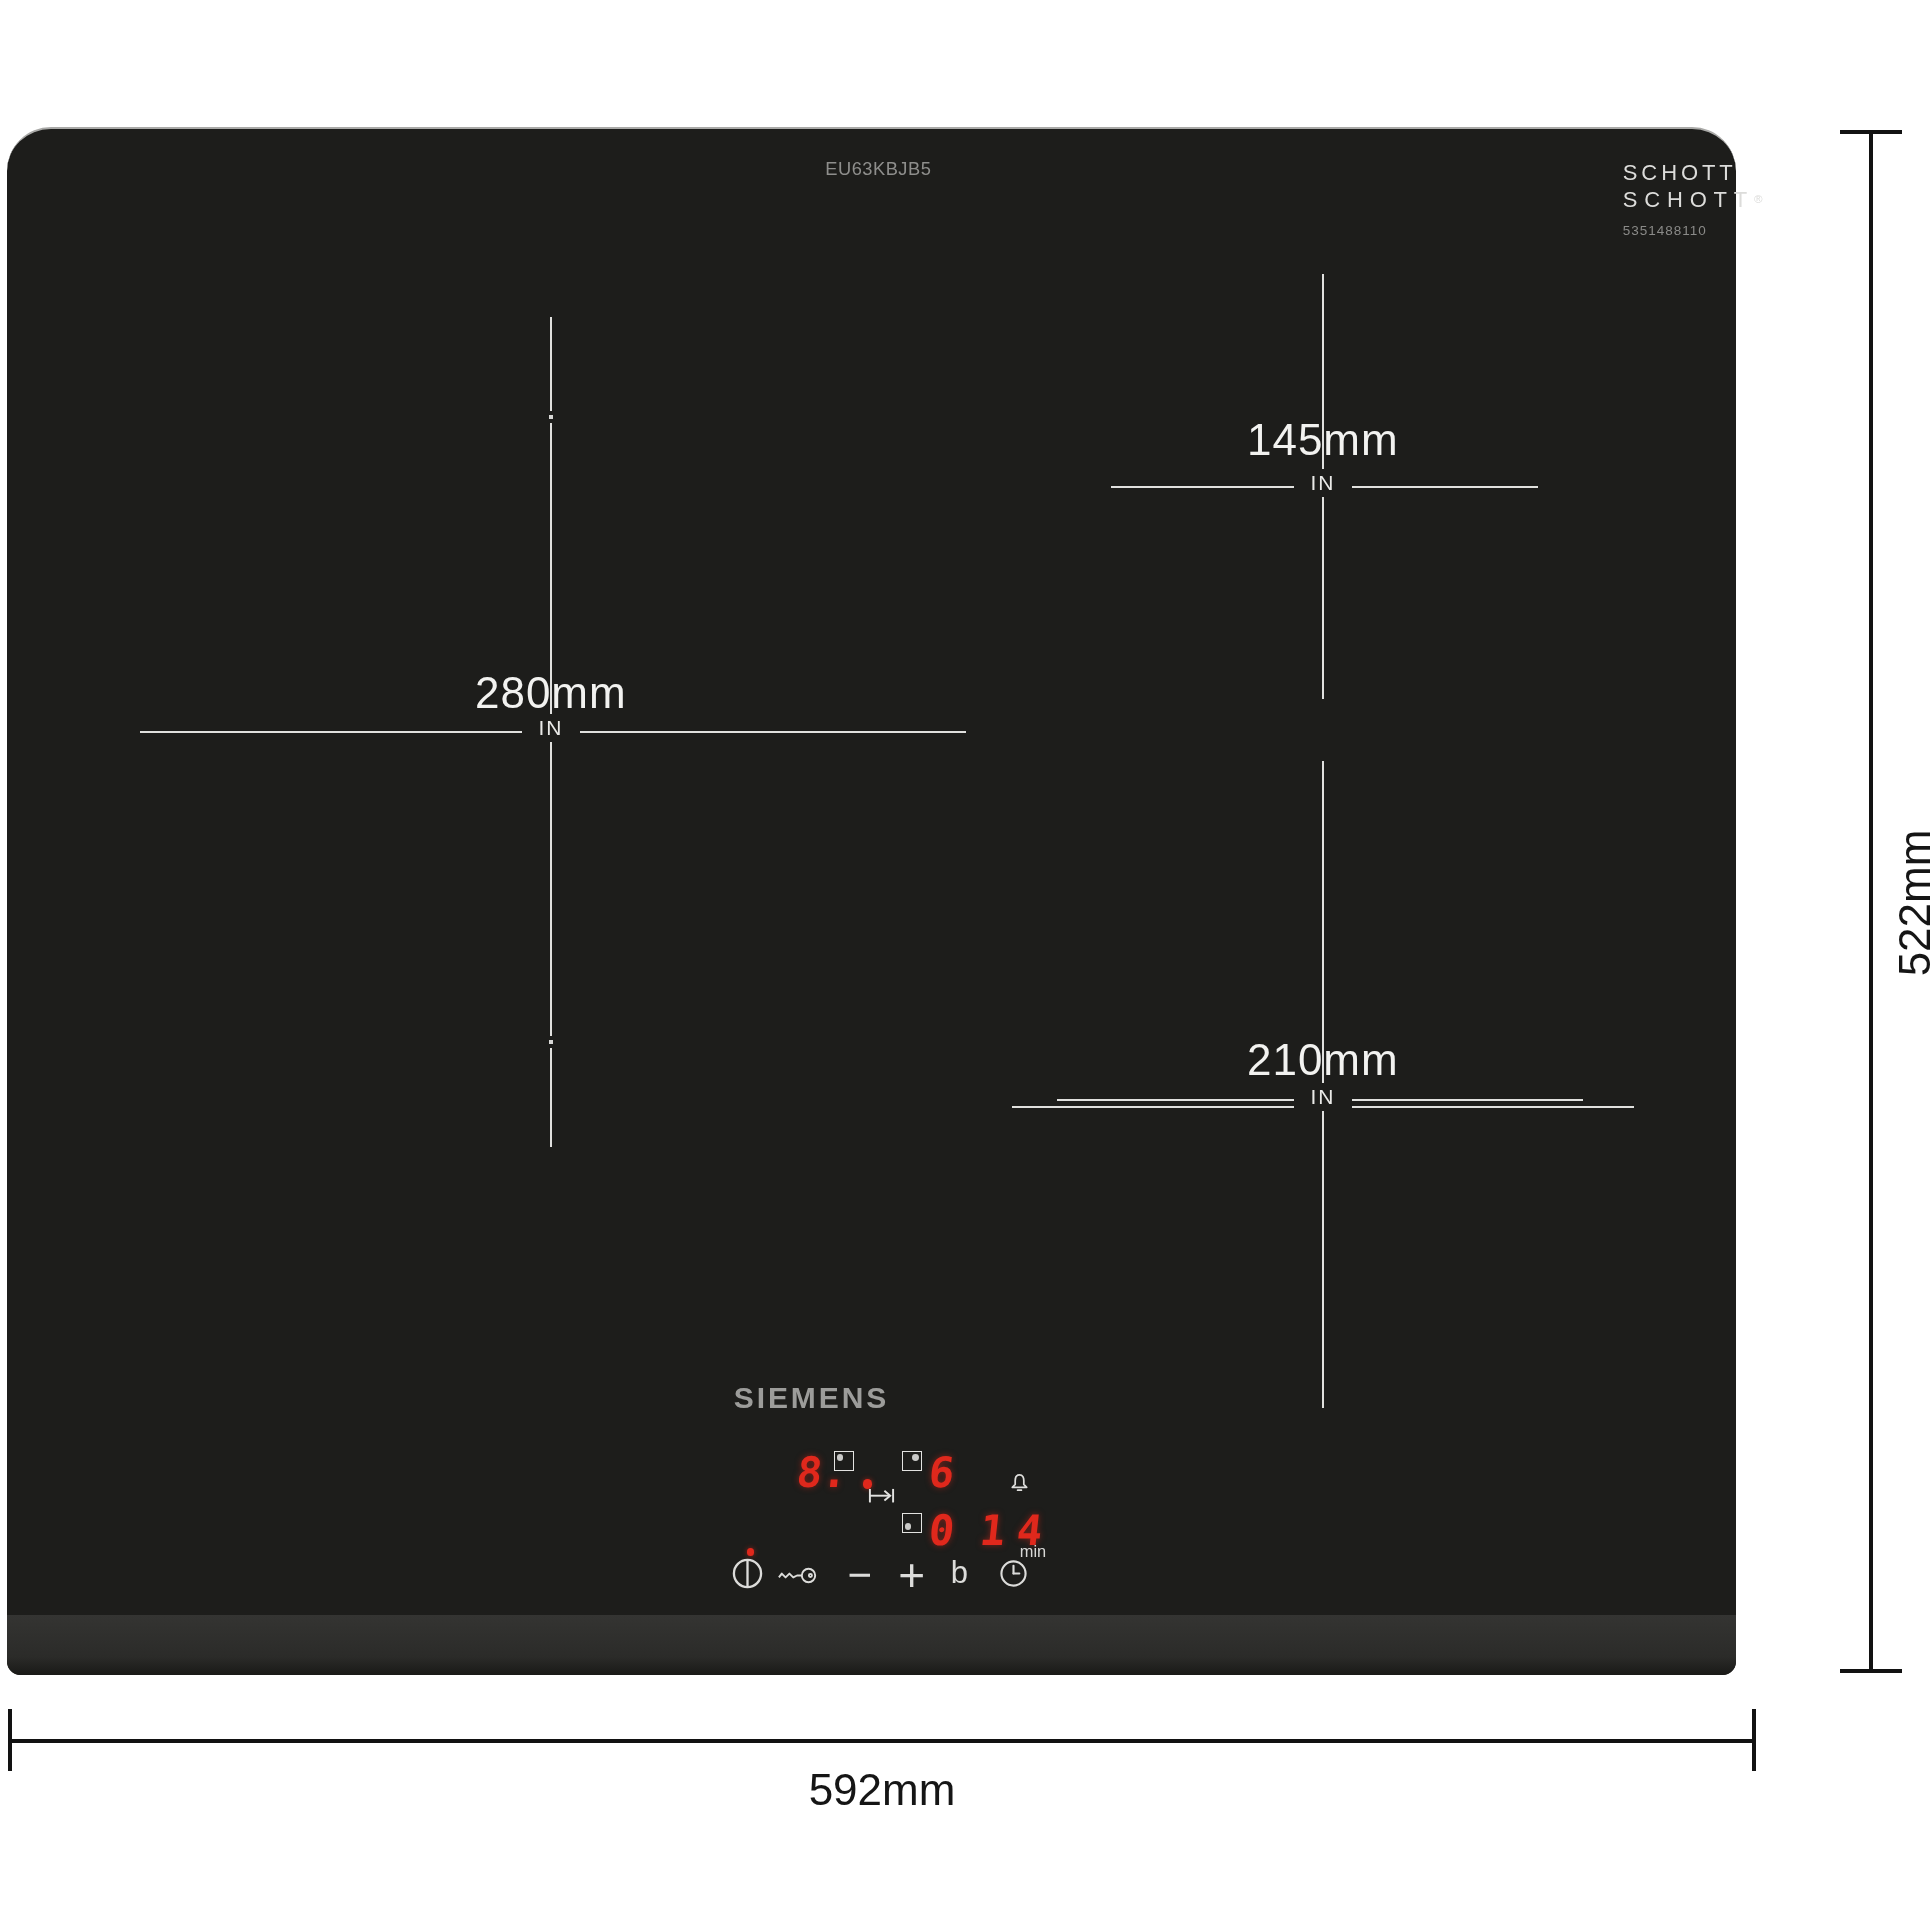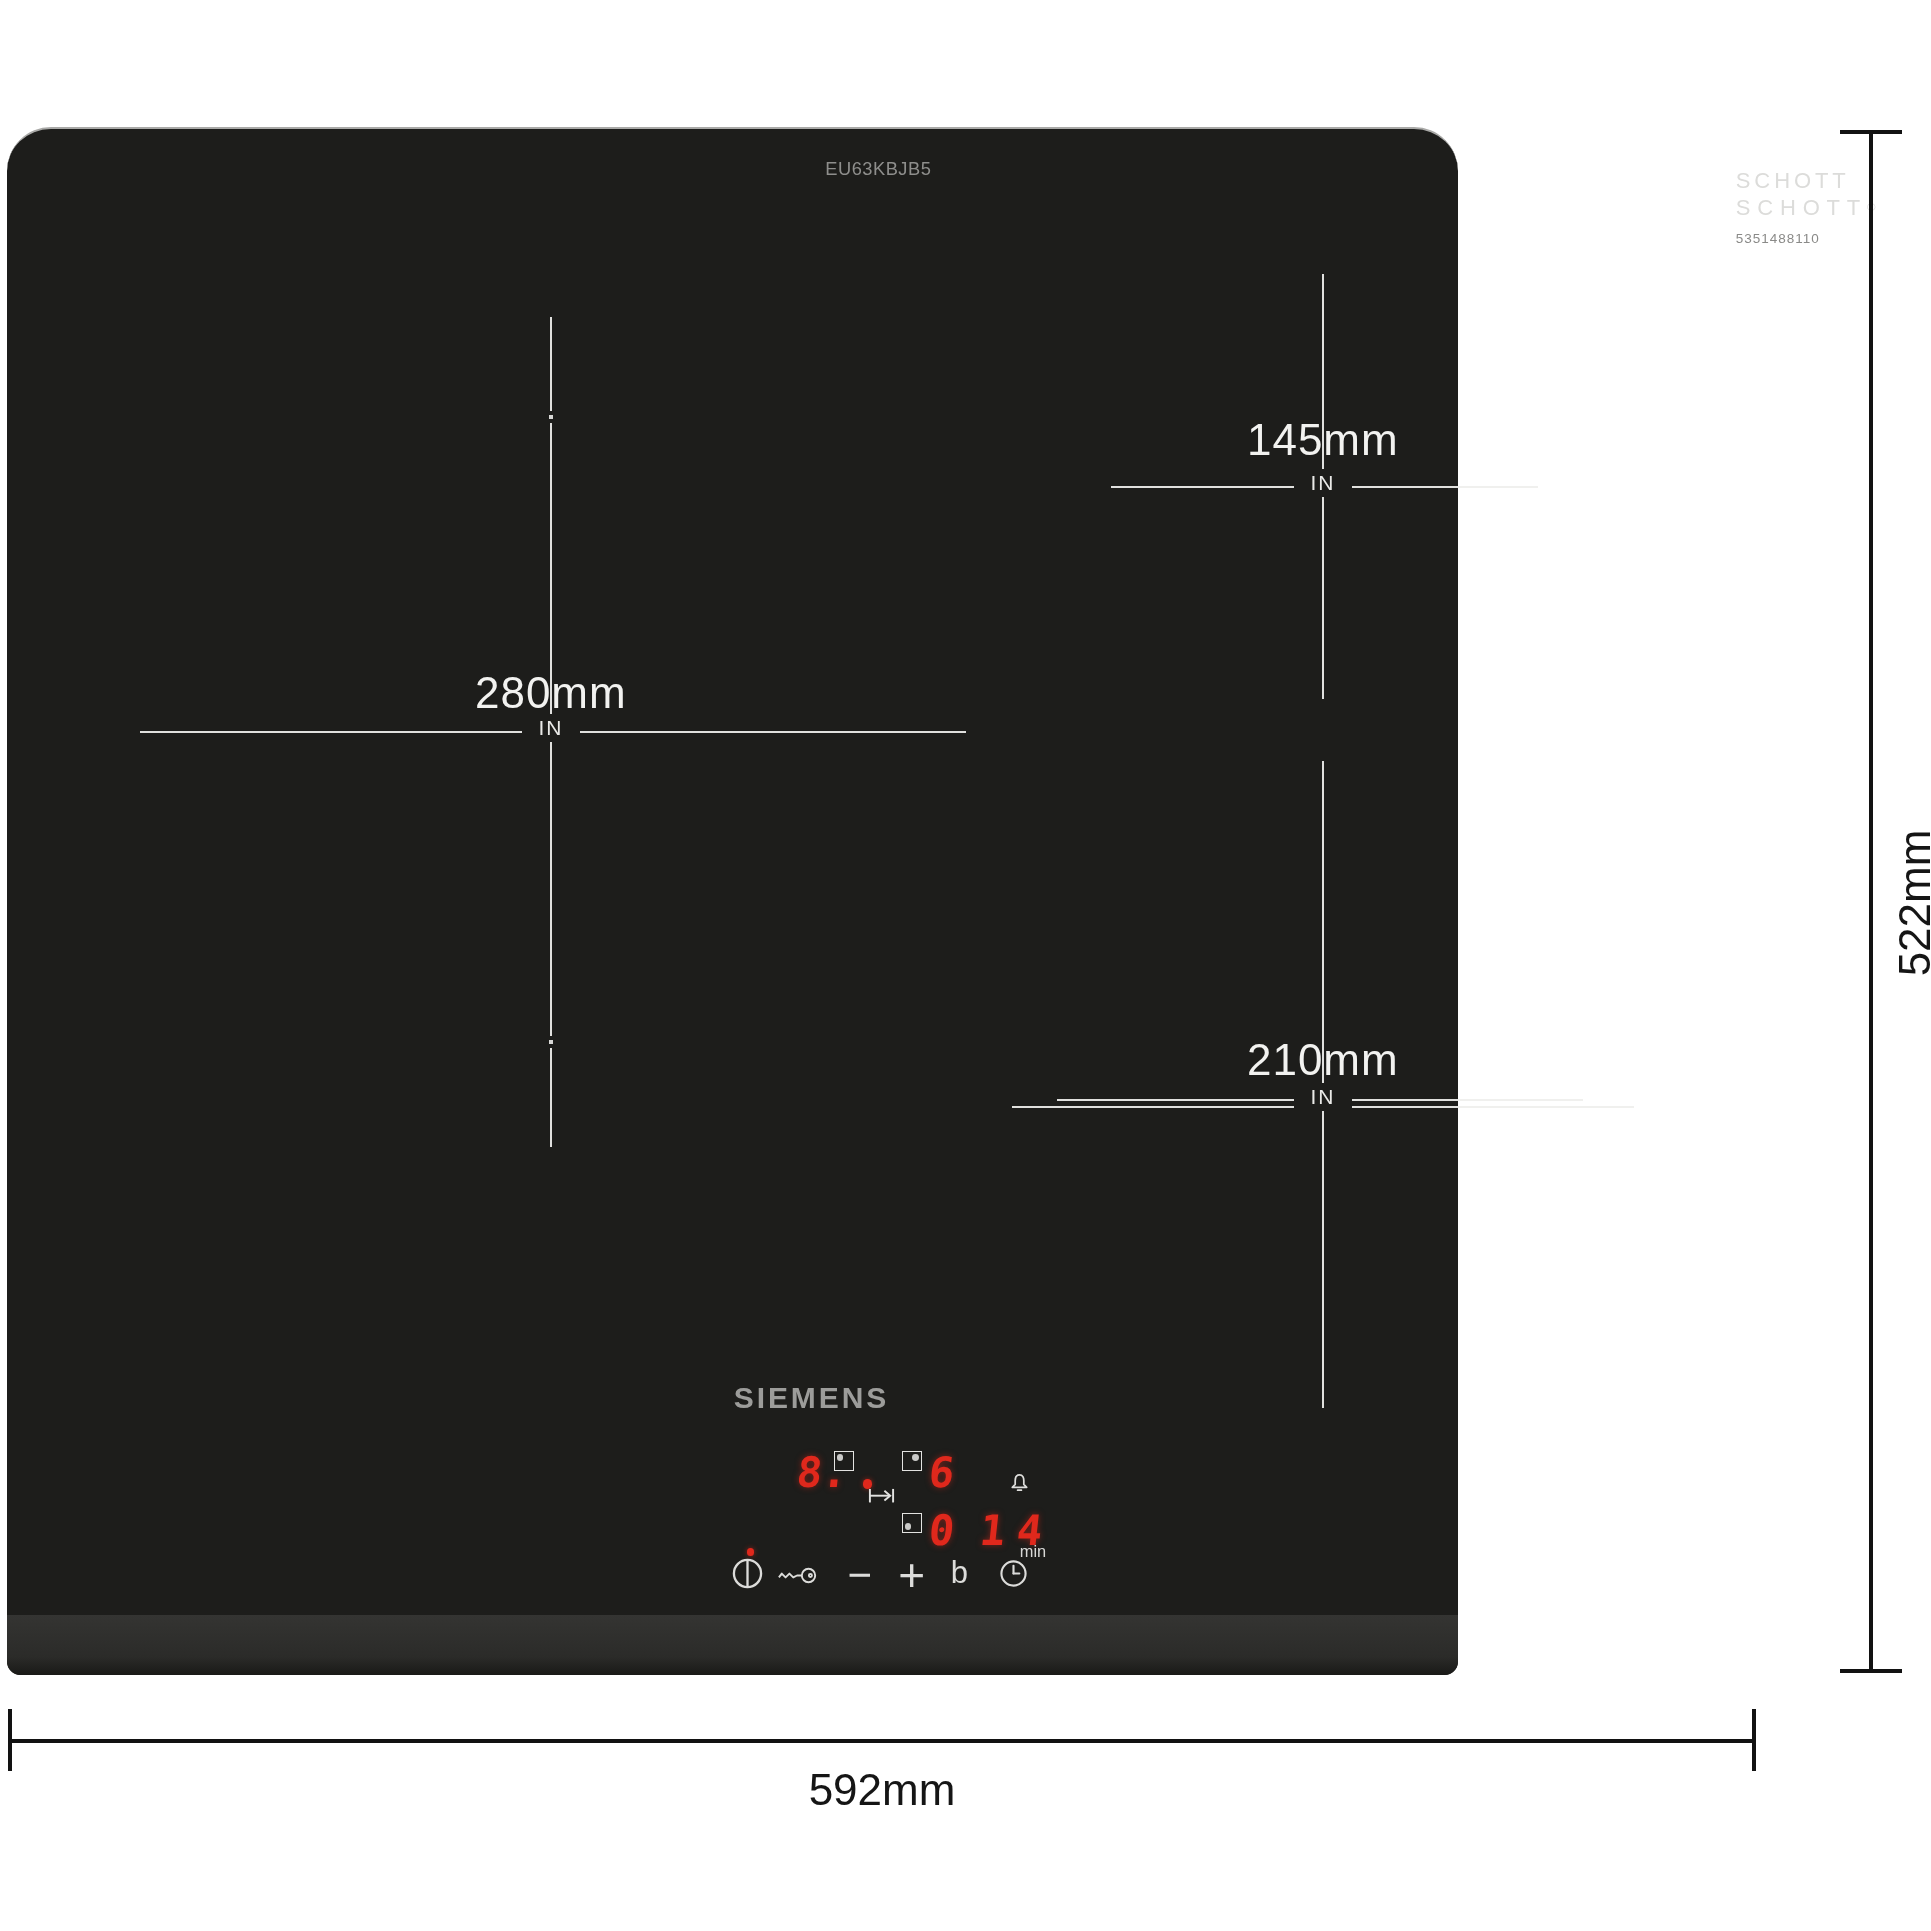--- a/index.html
+++ b/index.html
@@ -1,30 +1,30 @@
 <!DOCTYPE html>
 <html><head>
 <meta charset="utf-8">
 <style>
   html,body{margin:0;padding:0;background:#fff;}
   #canvas{position:relative;width:1931px;height:1931px;background:#ffffff;overflow:hidden;
           font-family:"Liberation Sans",sans-serif;}
 
   
-  .hob{position:absolute;left:6.8px;top:127px;width:1451px;height:1548px;box-sizing:border-box;
+  .hob{position:absolute;left:6.8px;top:127px;width:1729px;height:1548px;box-sizing:border-box;
        background:#1d1d1b;border-top:2.9px solid #a9a9a7;
        border-radius:44px 44px 13.5px 13.5px;}
   .hob-bevel{position:absolute;left:0;right:0;bottom:0;height:60px;
        background:linear-gradient(180deg,#343432 0%,#2b2b29 70%,#191917 100%);
        border-radius:0 0 13.5px 13.5px;}
 
   .model-label{position:absolute;left:775px;top:29px;width:193px;text-align:center;
        color:#8e8e8c;font-size:18.3px;letter-spacing:0.5px;}
 
-  .schott{position:absolute;left:1729px;top:31px;color:#dcdcda;margin-top:8px;}
+  .schott{position:absolute;left:1616px;top:31px;color:#dcdcda;}
   .schott .l1{font-size:22px;letter-spacing:3.9px;}
   .schott .l2{font-size:22px;letter-spacing:6.8px;margin-top:1px;}
   .schott .reg{font-size:11.6px;vertical-align:3.9px;letter-spacing:0;}
   .schott .serial{margin-top:9.7px;font-size:13.5px;color:#8a8a88;letter-spacing:1px;}
 
   
   .vline,.hline{position:absolute;background:#efefed;opacity:.93;}
   .vline{width:1.9px;}
   .hline{height:1.9px;}
   .zone-label{position:absolute;width:290px;text-align:center;color:#f2f2f0;

